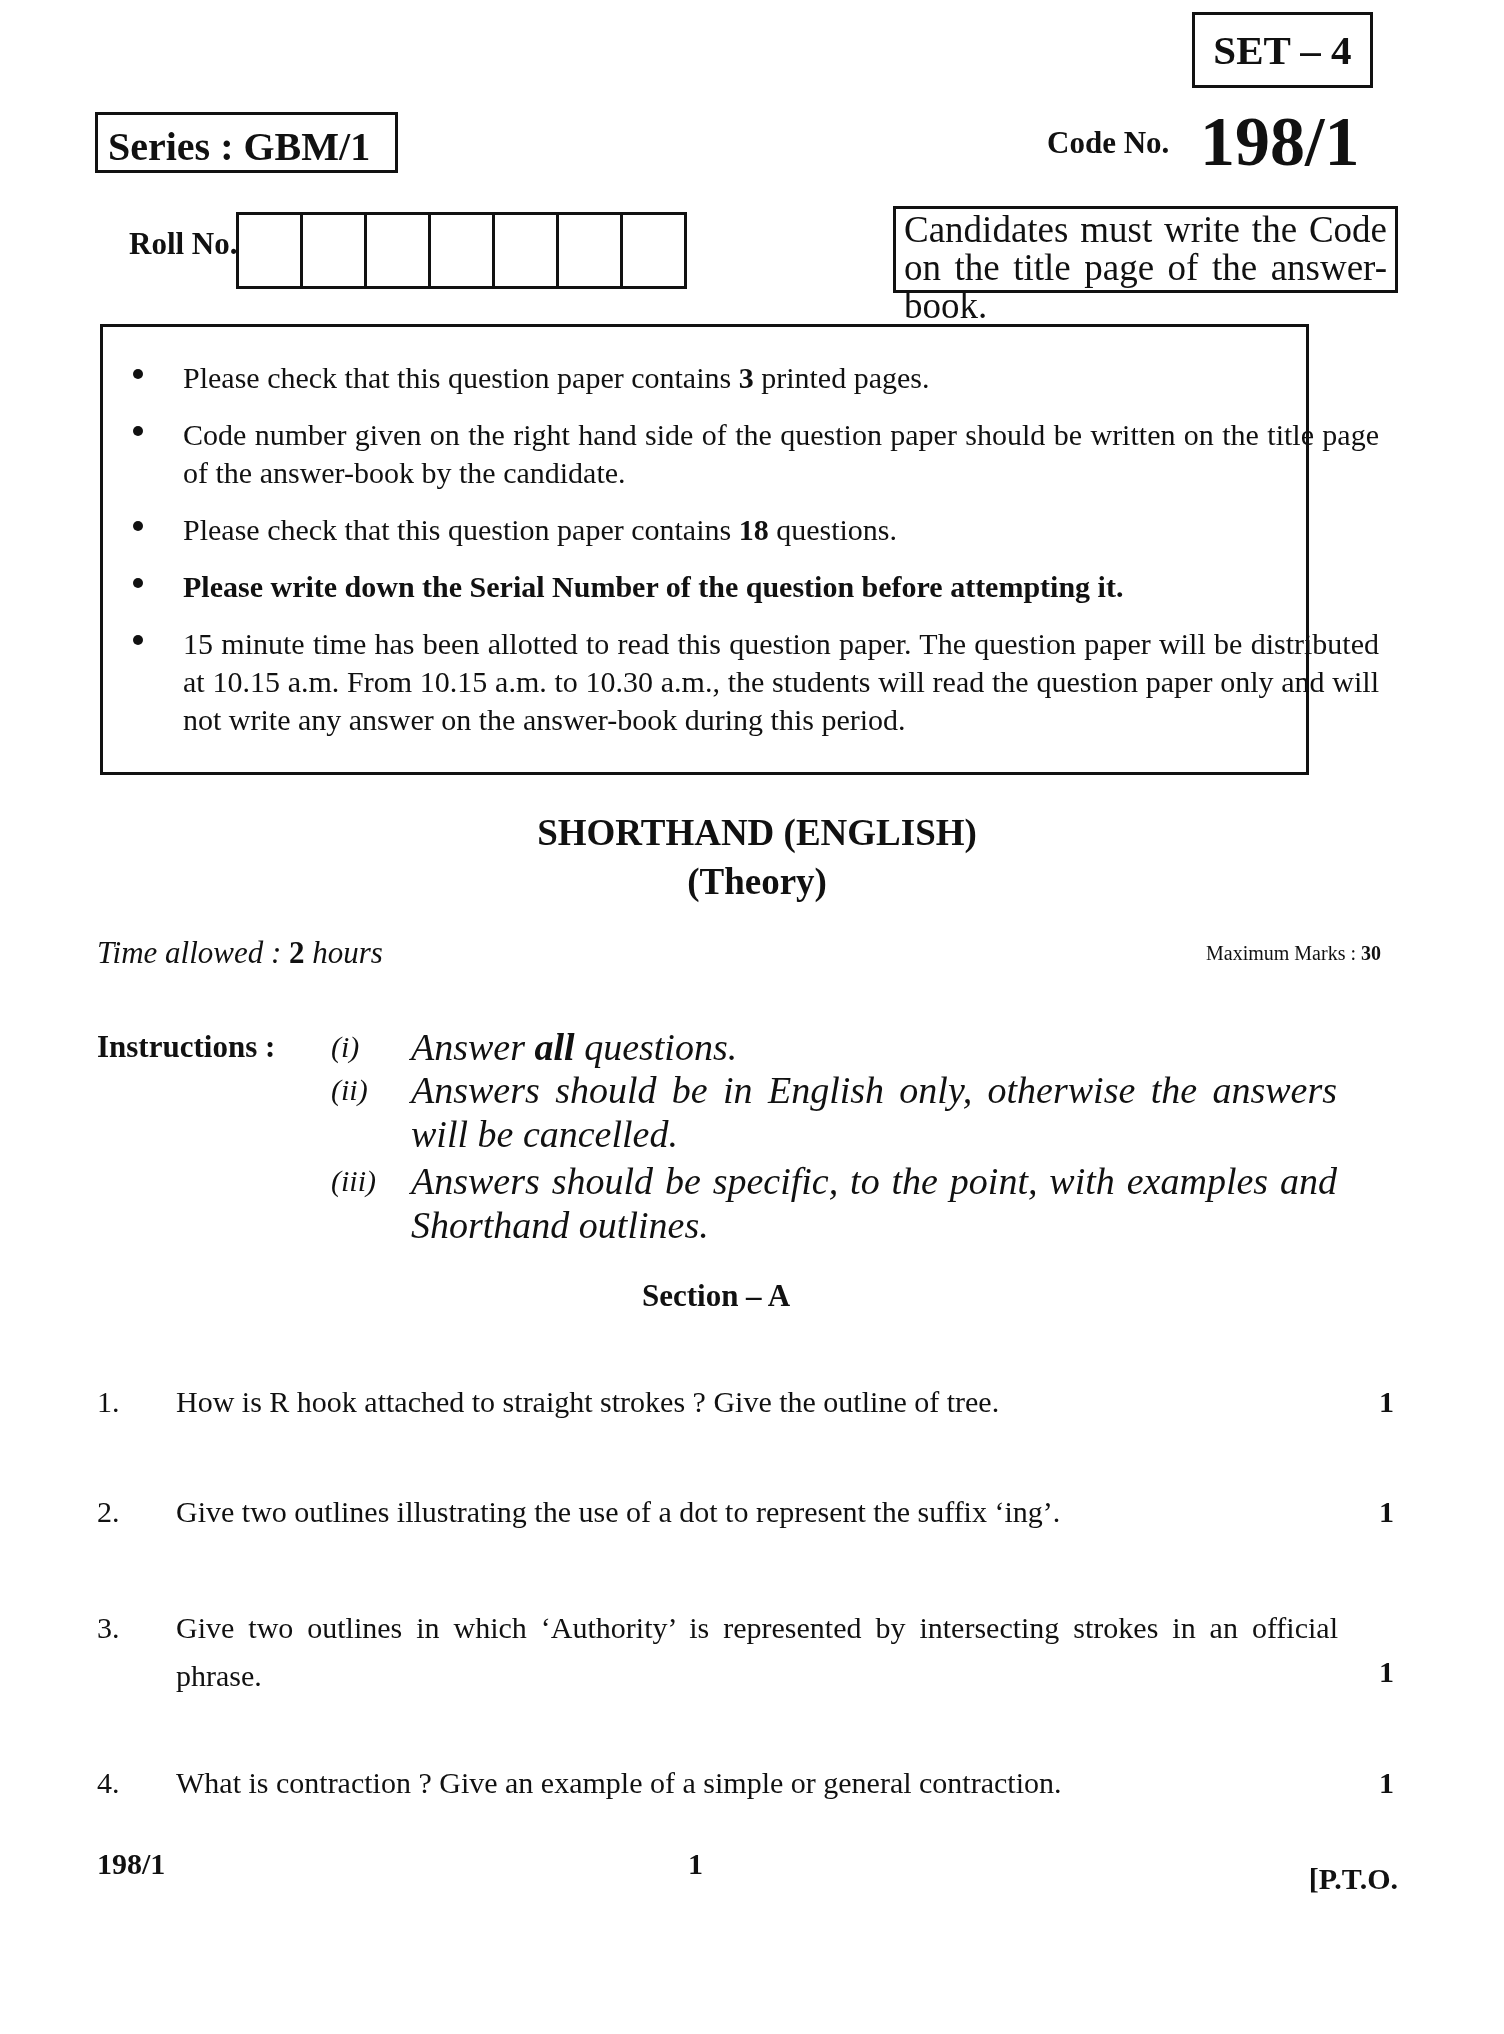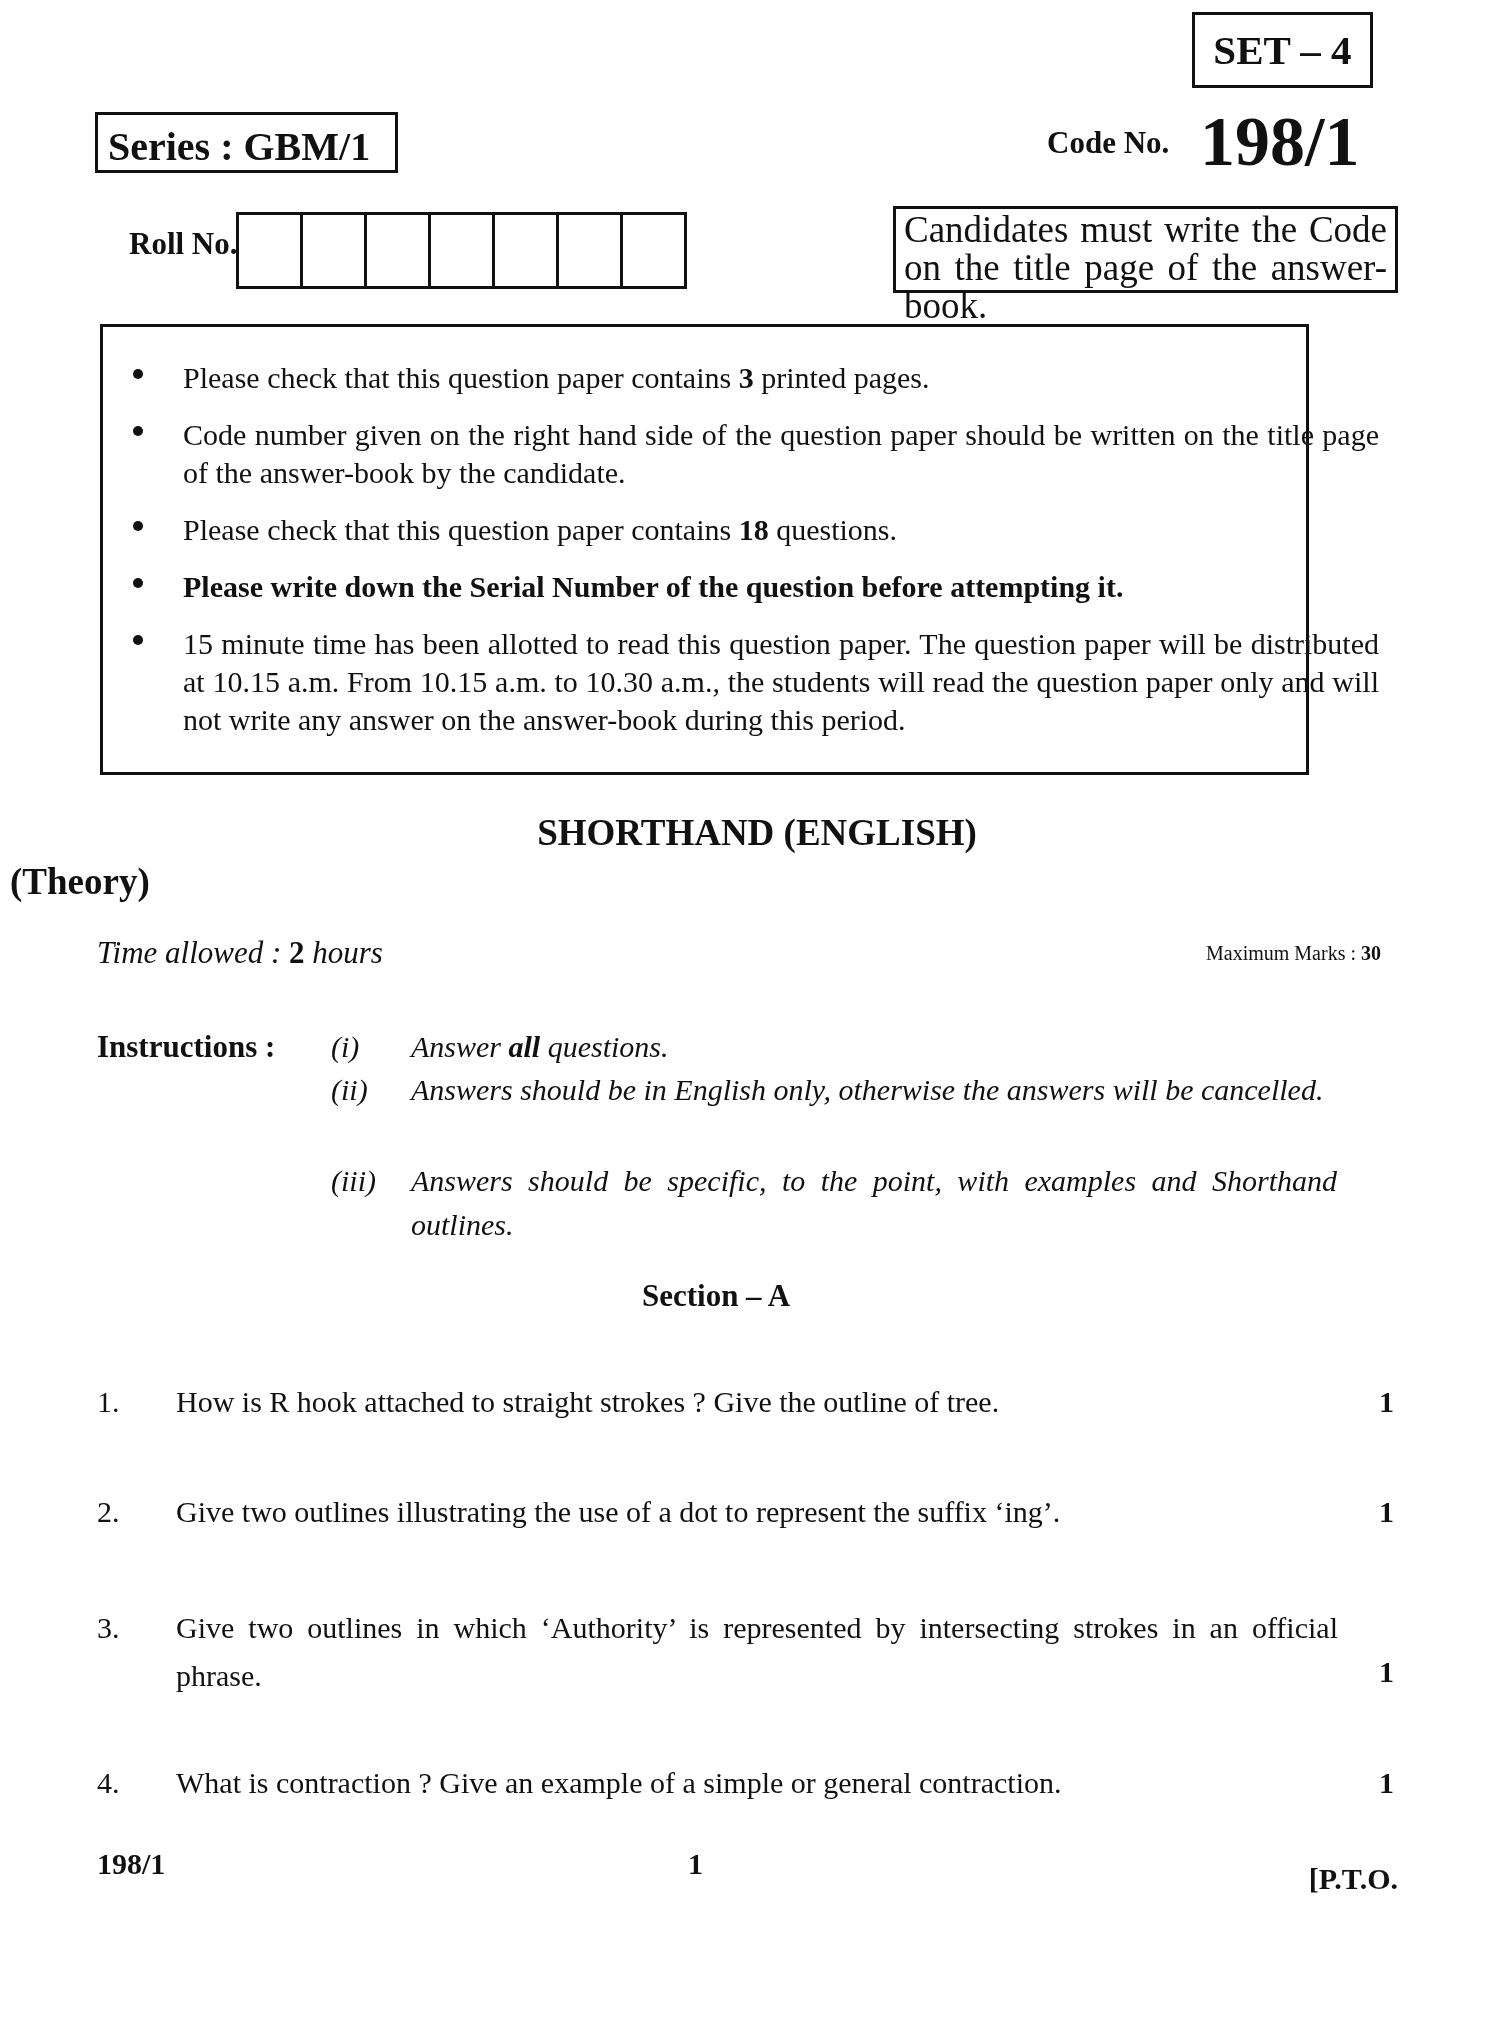--- a/index.html
+++ b/index.html
@@ -30,29 +30,29 @@
   #notice-box { left: 100px; top: 324px; width: 1209px; height: 451px; padding-left: 6px; }
   .bullet { position: absolute; left: 27px; width: 16px; height: 16px; }
   .bullet::before { content: ""; position: absolute; left: 3px; top: 6px; width: 10px; height: 10px;
                     border-radius: 50%; background: #111; }
   .btext { position: absolute; left: 80px; width: 1196px; font-size: 30px; line-height: 38px;
            text-align: justify; }
 
   
   #title { left: 0; width: 1504px; top: 810px; text-align: center; font-size: 37px;
            font-weight: bold; line-height: 46px; padding-left: 10px; box-sizing: border-box; }
-  #subtitle { left: 0; width: 1504px; top: 859px; font-size: 37px;
+  #subtitle { left: 0; width: 1504px; top: 859px; text-align: center; font-size: 37px;
               font-weight: bold; line-height: 46px; padding-left: 10px; box-sizing: border-box; }
   #time-allowed { left: 97px; top: 934px; font-size: 31px; font-style: italic; line-height: 38px; }
   #max-marks { right: 123px; top: 934px; font-size: 20px; line-height: 38px; }
 
   
   #instr-label { left: 97px; top: 1028px; font-size: 31px; font-weight: bold; line-height: 38px; }
   .inum { position: absolute; left: 331px; font-size: 30px; font-style: italic; line-height: 38px; }
-  .itext { position: absolute; left: 411px; width: 926px; font-size: 30px; font-style: italic;
+  .itext { position: absolute; left: 411px; width: 926px; font-size: 38px; font-style: italic;
            line-height: 44px; text-align: justify; }
 
   #section-a { left: 0; width: 1432px; top: 1277px; text-align: center; font-size: 31px;
                font-weight: bold; line-height: 38px; }
 
   
   .qnum { position: absolute; left: 97px; font-size: 30px; line-height: 38px; }
   .qtext { position: absolute; left: 176px; width: 1162px; font-size: 30px; line-height: 48px;
            text-align: justify; }
   .qmark { position: absolute; right: 110px; font-size: 30px; font-weight: bold; line-height: 38px; }

